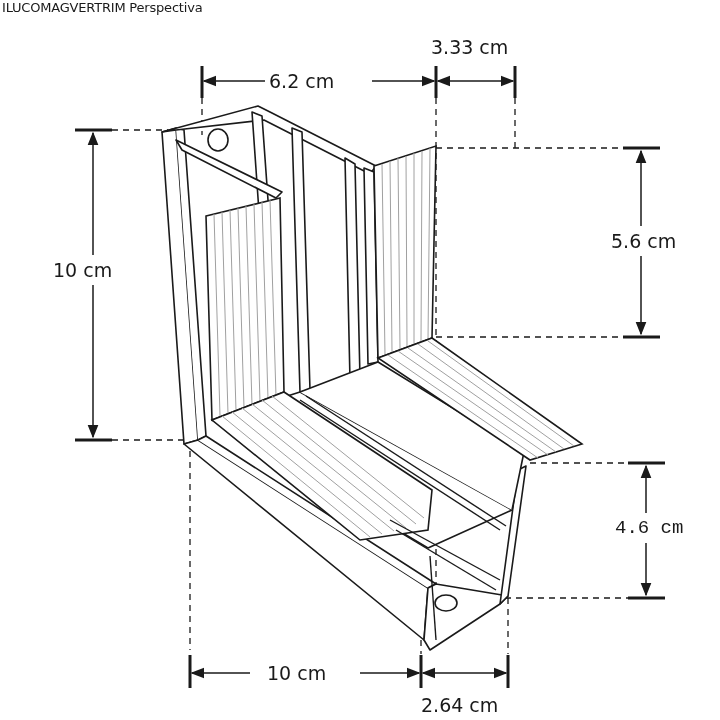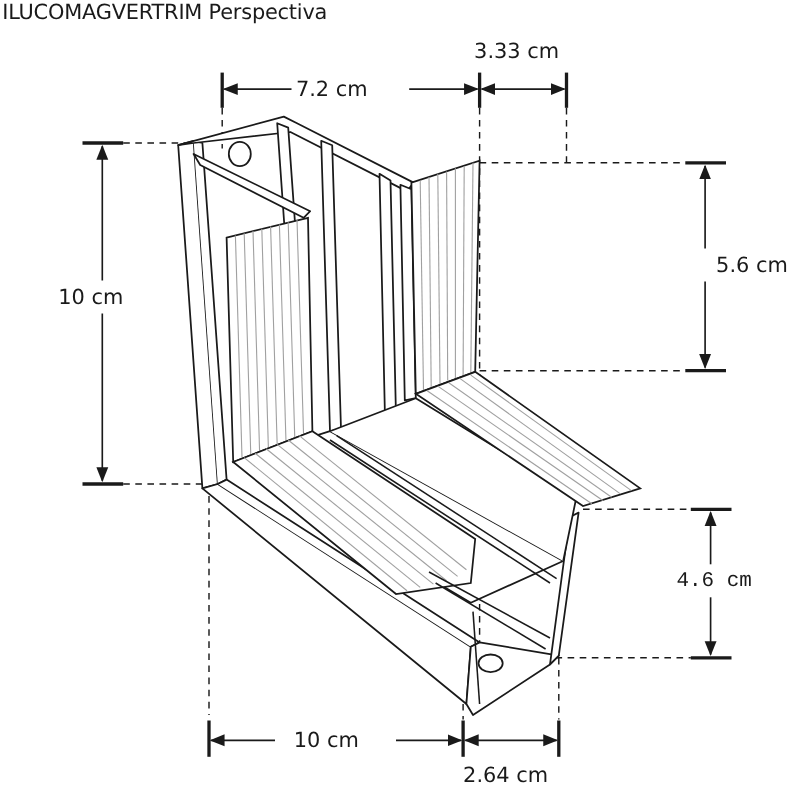--- a/index.html
+++ b/index.html
@@ -1,18 +1,18 @@
 <!DOCTYPE html>
 <html><head>
   <meta charset="utf-8">
   <style>
     html, body { margin: 0; padding: 0; background: #ffffff; }
     body { width: 720px; height: 720px; position: relative; overflow: hidden;
            font-family: "DejaVu Sans", "Liberation Sans", sans-serif; }
-    .title { position: absolute; left: 2px; top: 0px; font-size: 19px; color: #1a1a1a;
+    .title { position: absolute; left: 2px; top: 0px; font-size: 13px; color: #1a1a1a;
              letter-spacing: -0.2px; white-space: nowrap; }
     .drawing { position: absolute; left: 0; top: 0; width: 720px; height: 720px; }
     .dim-label { position: absolute; font-size: 19px; color: #1a1a1a; background: #fff;
                  white-space: nowrap; line-height: 22px; padding: 0 3px; }
   </style>
 </head>
 <body>
 
 <div class="title">ILUCOMAGVERTRIM Perspectiva</div>
 
@@ -158,19 +158,19 @@
 
   <g stroke="#1a1a1a" stroke-width="1.4" fill="none">
     <line x1="300" y1="400" x2="500" y2="530"></line>
     <line x1="306" y1="396" x2="506" y2="526"></line>
     <line x1="390" y1="520" x2="500" y2="580"></line>
     <line x1="396" y1="530" x2="496" y2="590"></line>
     <line x1="430" y1="556" x2="436" y2="640"></line>
   </g>
 </svg>
 
-<div class="dim-label" style="left:266px; top:70px;">7.2 cm</div>
+<div class="dim-label" style="left:266px; top:70px;">6.2 cm</div>
 <div class="dim-label" style="left:428px; top:36px;">3.33 cm</div>
 <div class="dim-label" style="left:50px; top:259px;">10 cm</div>
-<div class="dim-label" style="left:608px; top:230px;margin-left:40px;">5.6 cm</div>
+<div class="dim-label" style="left:608px; top:230px;">5.6 cm</div>
 <div class="dim-label" style="left:612px; top:517px;font-family:Liberation Mono, monospace;">4.6 cm</div>
 <div class="dim-label" style="left:264px; top:662px;">10 cm</div>
 <div class="dim-label" style="left:418px; top:694px;">2.64 cm</div>
 
 </body></html>

